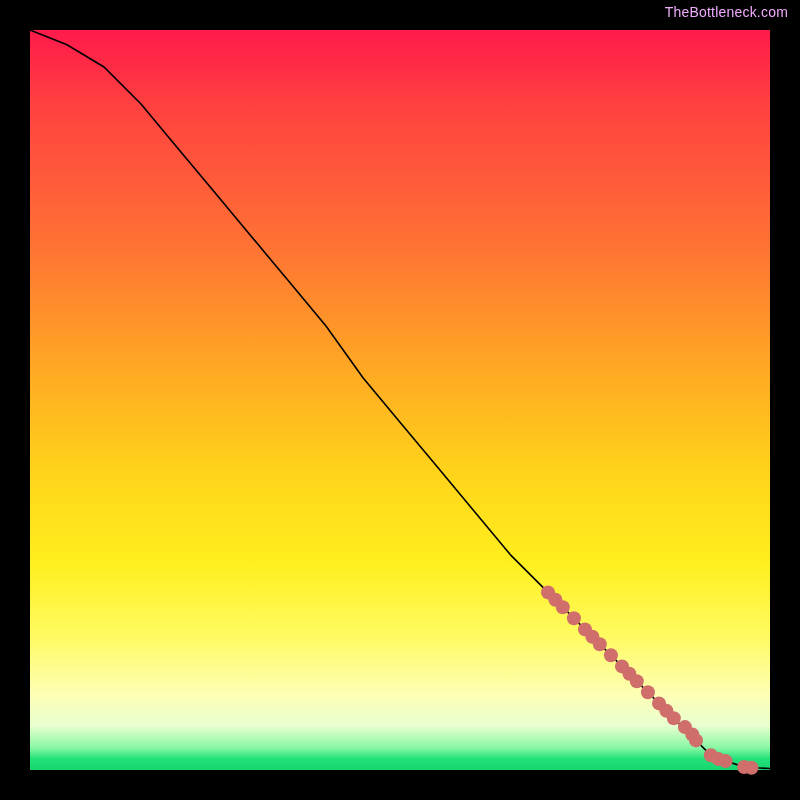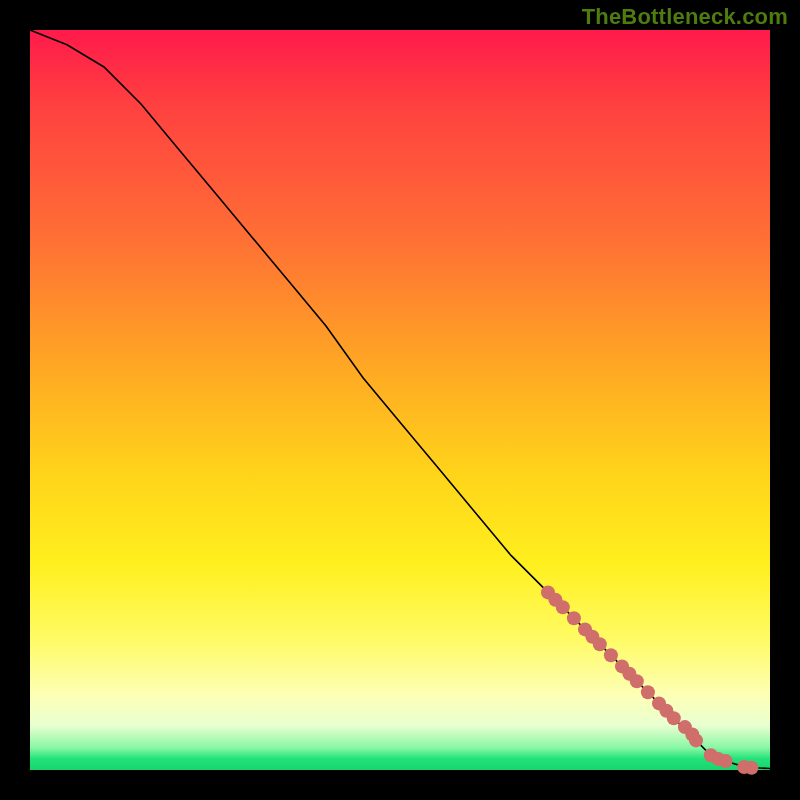--- a/index.html
+++ b/index.html
@@ -14,23 +14,23 @@
   .frame {
     position: relative;
     width: 800px;
     height: 800px;
     background: #000;
   }
   .watermark {
     position: absolute;
     top: 4px;
     right: 12px;
-    color: #4d7c0f;
-    font-size: 22px;
-    font-weight: 700;
+    color: #f0abfc;
+    font-size: 14px;
+    font-weight: 400;
     letter-spacing: 0.2px;
     user-select: none;
   }
   
   .plot {
     position: absolute;
     left: 30px;
     top: 30px;
     width: 740px;
     height: 740px;

